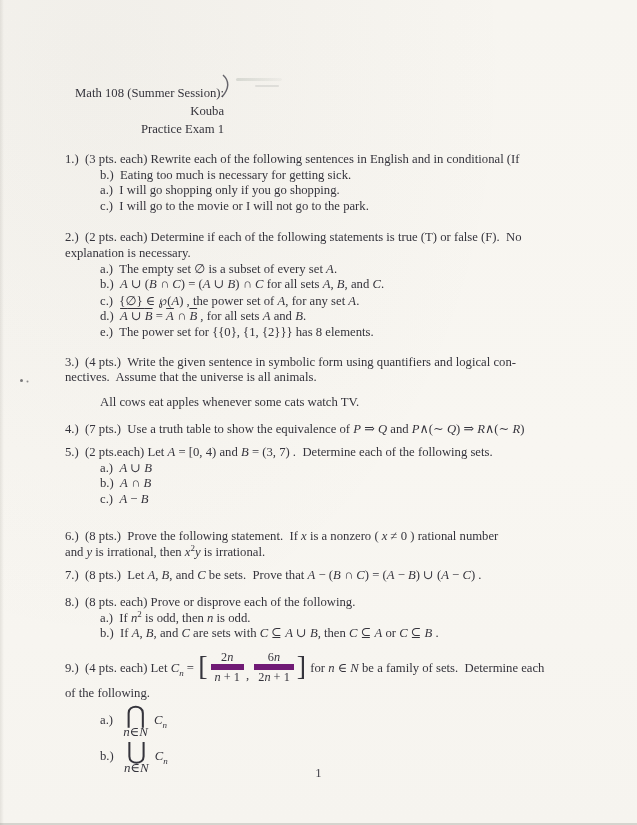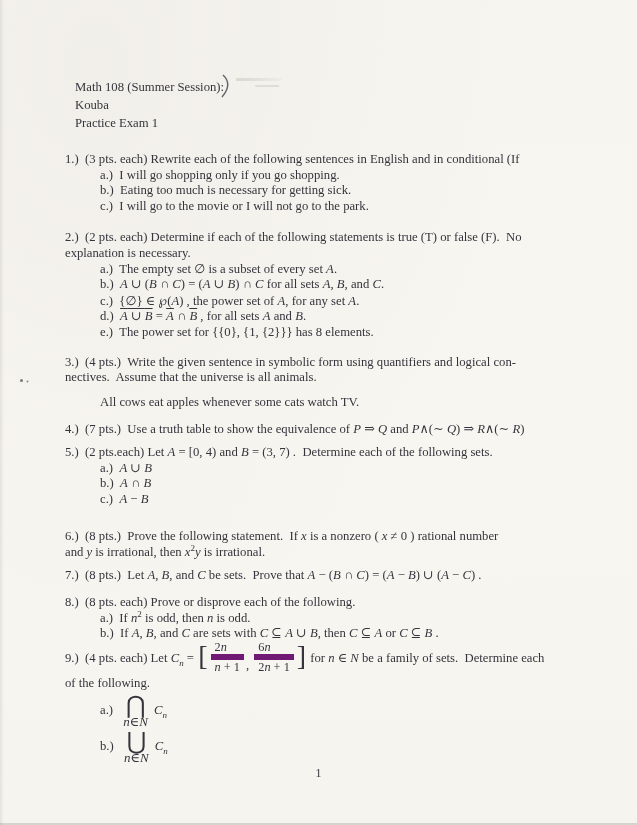--- a/index.html
+++ b/index.html
@@ -9,37 +9,37 @@
       radial-gradient(ellipse at 15% 8%, rgba(90,85,75,0.04), transparent 55%),
       linear-gradient(180deg,#f7f5f0 0%,#f8f6f1 55%,#f6f4ef 100%);
     font-family:"Liberation Serif","DejaVu Serif",serif;
     color:#35343c;font-size:12.7px;line-height:15.6px;
   }
   body::before{content:'';position:absolute;left:0;top:0;bottom:0;width:4px;
     background:linear-gradient(90deg,rgba(120,115,105,0.14),transparent);}
   body::after{content:'';position:absolute;left:0;right:0;bottom:0;height:2px;
     background:rgba(130,128,122,0.28);}
 
-  .header{position:absolute;left:75px;top:78px;line-height:18px;}
+  .header{position:absolute;left:75px;top:84px;line-height:18px;text-align:right;}
 
   .questions{position:absolute;left:65px;top:152px;width:565px;}
   .line{white-space:nowrap;}
   .sub{padding-left:35px;}
   .para{margin-top:9px;}
   .q1{margin-bottom:16px}.q2{margin-bottom:14px}.q3{margin-bottom:12px}
   .q4{margin-bottom:7px}.q5{margin-bottom:22px}.q6{margin-bottom:8px}
-  .q7{margin-bottom:11px}.q8{}.q9{margin-bottom:0}
+  .q7{margin-bottom:11px}.q8{margin-bottom:10px}.q9{margin-bottom:0}
 
   i{font-style:italic;}
   sup{font-size:9px;line-height:0;}
   sub{font-size:9px;line-height:0;}
   .ov{text-decoration:overline;}
   .scr{font-family:"DejaVu Sans","DejaVu Serif",serif;}
 
-  .frac{display:inline-block;vertical-align:middle;
+  .frac{display:inline-block;vertical-align:middle;text-align:center;
     margin:0 2px;transform:translateY(-2px);font-size:12.3px;line-height:14px;}
   .frac .num{display:block;padding:0 4px;}
   .frac .den{display:block;border-top:6px solid #701a75;padding:0 4px;}
   .brk{font-size:28px;vertical-align:middle;position:relative;top:-3px;
     font-weight:300;margin:0 1px;}
   .comma{display:inline-block;vertical-align:middle;transform:translateY(7px);}
 
   .opline{display:flex;align-items:center;margin:3px 0;white-space:nowrap;}
   .bigop{display:inline-flex;flex-direction:column;align-items:center;
     margin:0 6px 0 7px;}
@@ -71,22 +71,22 @@
 <svg class="pen-mark" viewBox="0 0 16 24">
   <path d="M3,1 Q13,10 2,23" stroke="#4c4b55" stroke-width="1.4" fill="none" opacity="0.85"></path>
 </svg>
 <div class="scan-line-a"></div>
 <div class="scan-line-b"></div>
 <div class="speck"></div>
 
 <div class="questions">
     <div class="question q1">
       <div class="line">1.)&nbsp; (3 pts. each) Rewrite each of the following sentences in English and in conditional (If</div>
+      <div class="line sub">b.)&nbsp; Eating too much is necessary for getting sick.</div>
       <div class="line sub">a.)&nbsp; I will go shopping only if you go shopping.</div>
-      <div class="line sub">b.)&nbsp; Eating too much is necessary for getting sick.</div>
       <div class="line sub">c.)&nbsp; I will go to the movie or I will not go to the park.</div>
     </div>
     <div class="question q2">
       <div class="line">2.)&nbsp; (2 pts. each) Determine if each of the following statements is true (T) or false (F).&nbsp; No</div>
       <div class="line">explanation is necessary.</div>
       <div class="line sub">a.)&nbsp; The empty set ∅ is a subset of every set <i>A</i>.</div>
       <div class="line sub">b.)&nbsp; <i>A</i> ∪ (<i>B</i> ∩ <i>C</i>) = (<i>A</i> ∪ <i>B</i>) ∩ <i>C</i> for all sets <i>A</i>, <i>B</i>, and <i>C</i>.</div>
       <div class="line sub">c.)&nbsp; {∅} ∈ <span class="scr">℘</span>(<i>A</i>) , the power set of <i>A</i>, for any set <i>A</i>.</div>
       <div class="line sub">d.)&nbsp; <span class="ov"><i>A</i> ∪ <i>B</i></span> = <span class="ov"><i>A</i></span> ∩ <span class="ov"><i>B</i></span> , for all sets <i>A</i> and <i>B</i>.</div>
       <div class="line sub">e.)&nbsp; The power set for {{0}, {1, {2}}} has 8 elements.</div>

